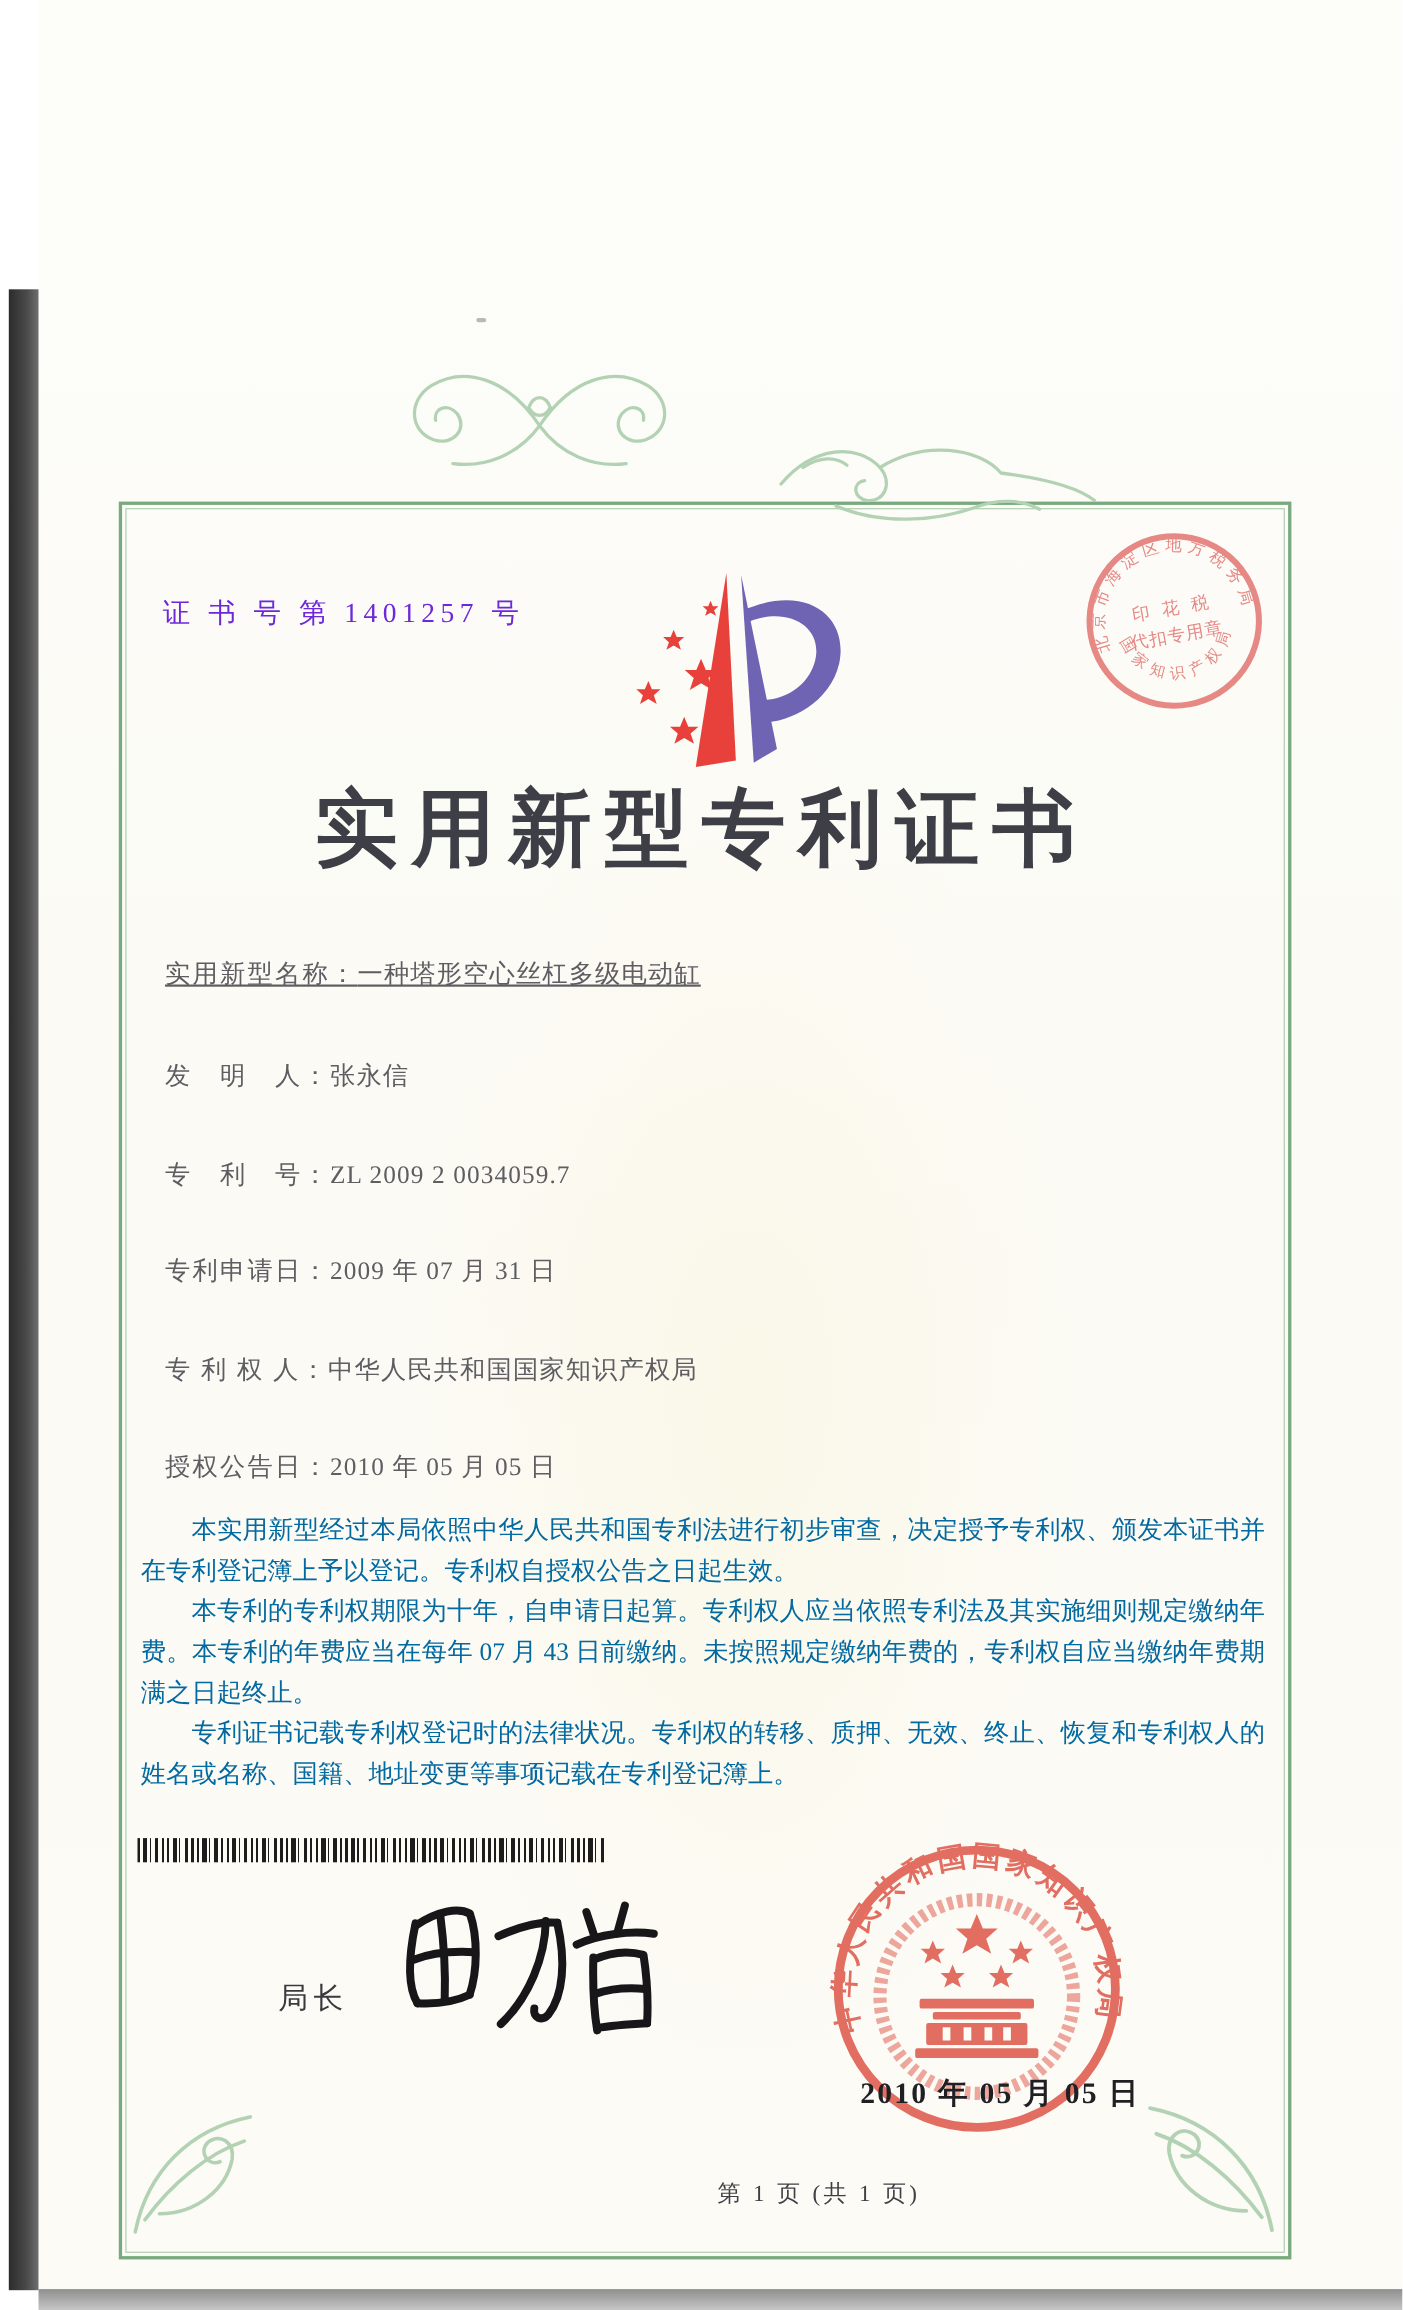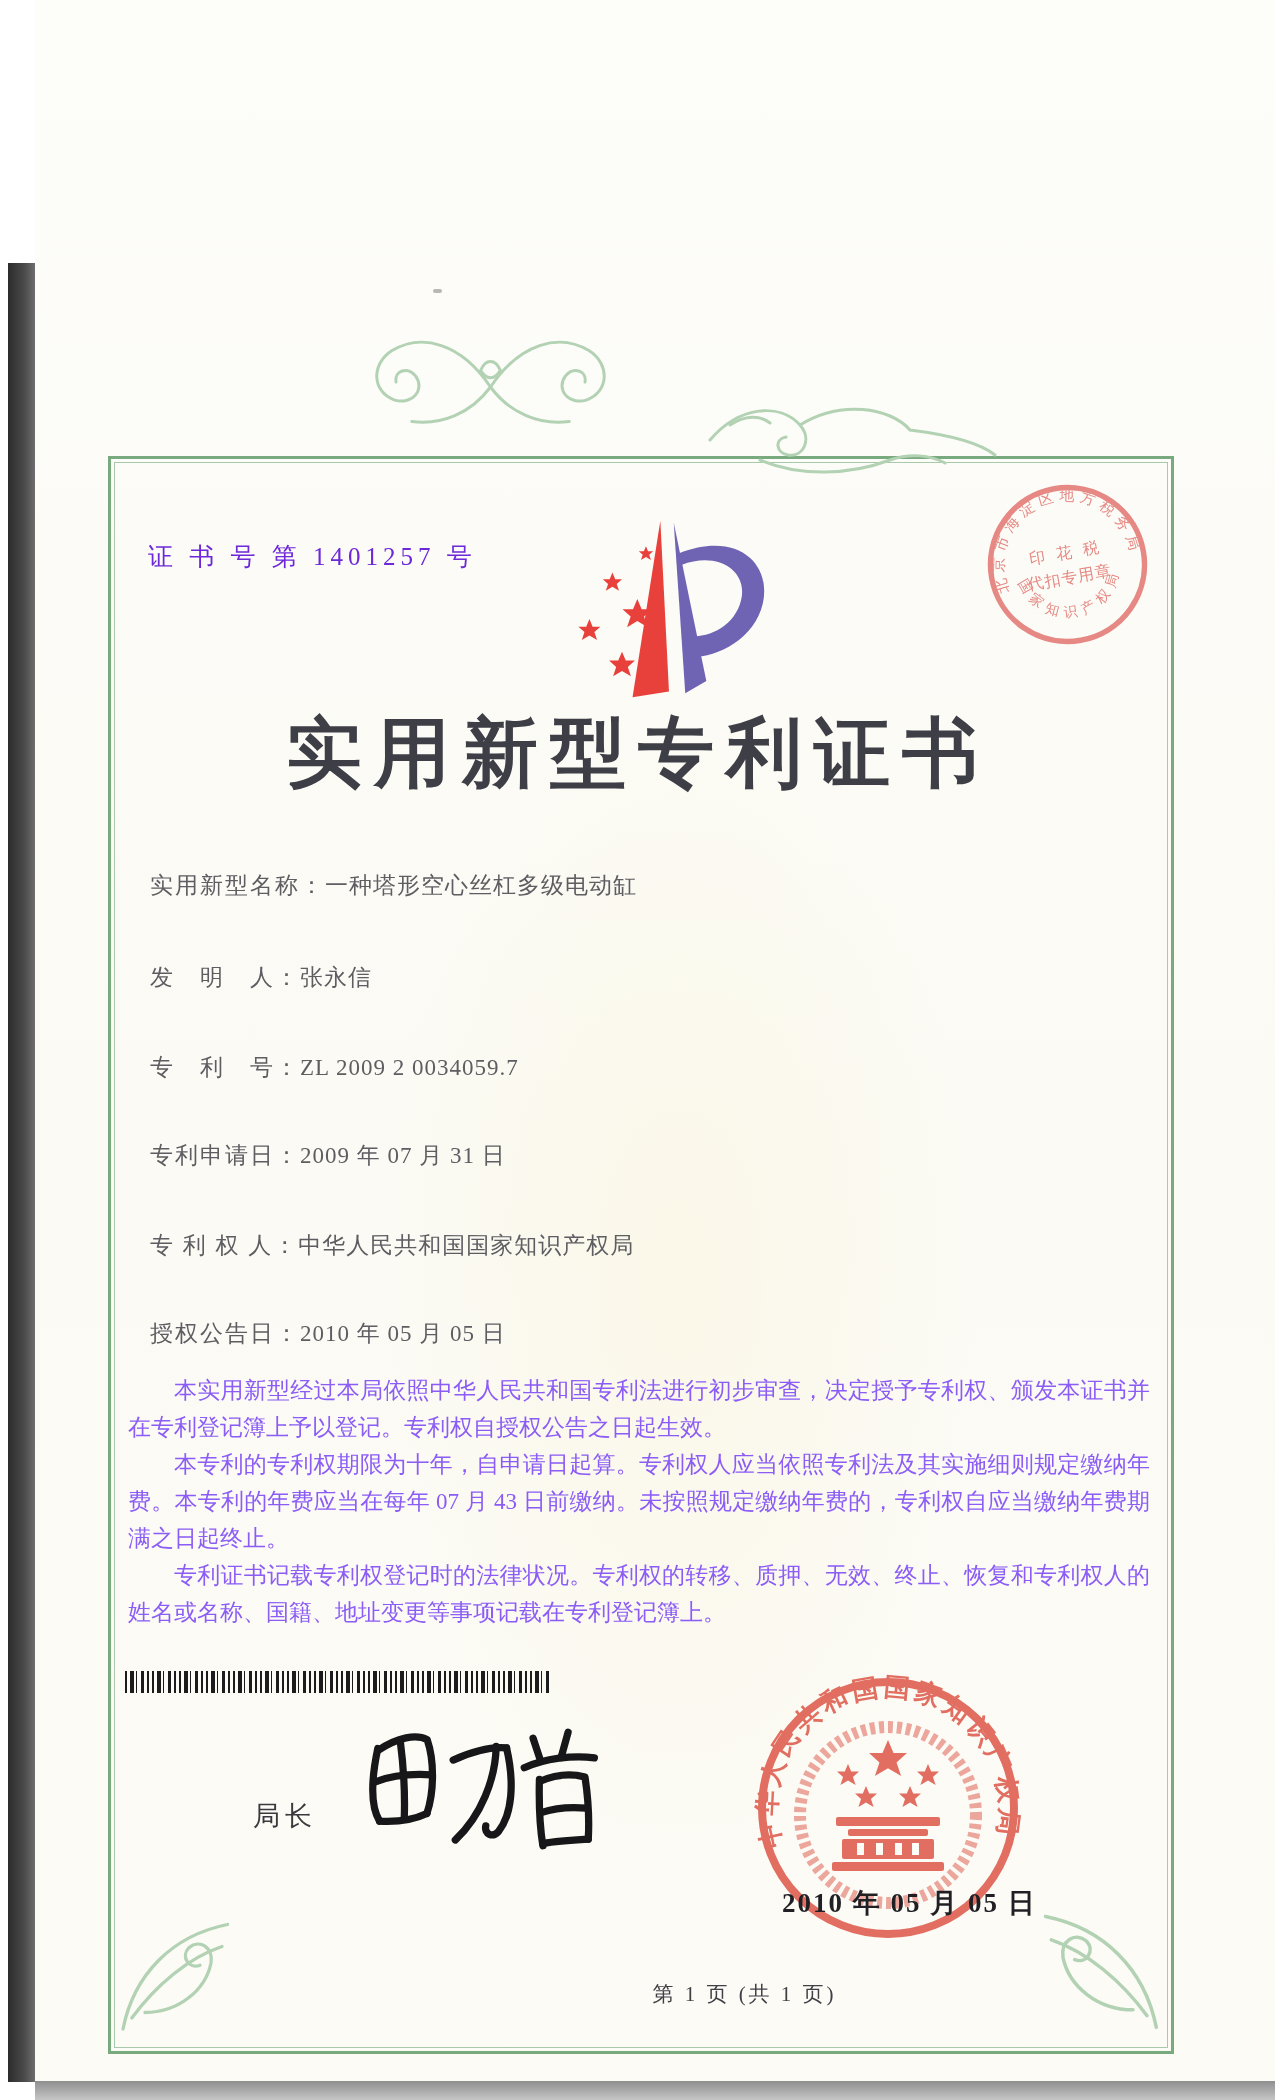--- a/index.html
+++ b/index.html
@@ -25,21 +25,21 @@
   .frame-inner{position:absolute;inset:3px;border:1px solid #a8c9aa;}
   .orn{position:absolute;pointer-events:none;}
   
   .cert-no{position:absolute;left:148px;top:540px;font-size:25px;letter-spacing:5px;color:#6d28d9;}
   .logo{position:absolute;left:553px;top:510px;width:230px;height:198px;}
   .title{position:absolute;left:108px;top:703px;width:1060px;text-align:center;
     font-size:76px;font-weight:700;letter-spacing:12px;color:#3e3e46;}
   .field{position:absolute;left:150px;font-size:23px;color:#5d5d62;letter-spacing:1px;white-space:nowrap;}
   .field .lbl{letter-spacing:2px;}
   .paras{position:absolute;left:128px;top:1372px;width:1022px;font-size:23px;line-height:37px;
-    color:#8b5cf6;text-align:justify;}
+    color:#0369a1;text-align:justify;}
   .paras p{margin:0;text-indent:2em;}
   .barcode{position:absolute;left:125px;top:1671px;width:426px;height:22px;
     background:repeating-linear-gradient(90deg,
       #1c1c1c 0 2px,transparent 2px 5px,
       #1c1c1c 5px 9px,transparent 9px 11px,
       #1c1c1c 11px 12px,transparent 12px 16px,
       #1c1c1c 16px 19px,transparent 19px 22px,
       #1c1c1c 22px 24px,transparent 24px 27px);}
   .director{position:absolute;left:253px;top:1798px;font-size:27px;letter-spacing:5px;color:#3a3a3e;}
   .signature{position:absolute;left:338px;top:1712px;width:286px;height:166px;transform:rotate(-3deg);}
@@ -109,21 +109,21 @@
       <polygon points="112,8 121,186 83,192"></polygon>
     </g>
     <g fill="#6f63b4">
       <polygon points="126,10 138,188 160,175"></polygon>
       <path d="M131,42 C192,18 228,52 219,94 C210,133 168,152 141,150 L138,128 C166,132 193,114 197,87 C201,58 170,40 134,54 Z"></path>
     </g>
   </svg>
 
   <div class="title">实用新型专利证书</div>
 
-  <div class="field" style="top:870px;">
+  <div class="field" style="top:870px;text-decoration:underline;">
     <span class="lbl">实用新型名称：</span><span>一种塔形空心丝杠多级电动缸</span>
   </div>
   <div class="field" style="top:962px;">
     <span class="lbl">发　明　人：</span><span>张永信</span>
   </div>
   <div class="field" style="top:1052px;">
     <span class="lbl">专　利　号：</span><span>ZL 2009 2 0034059.7</span>
   </div>
   <div class="field" style="top:1140px;">
     <span class="lbl">专利申请日：</span><span>2009 年 07 月 31 日</span>

